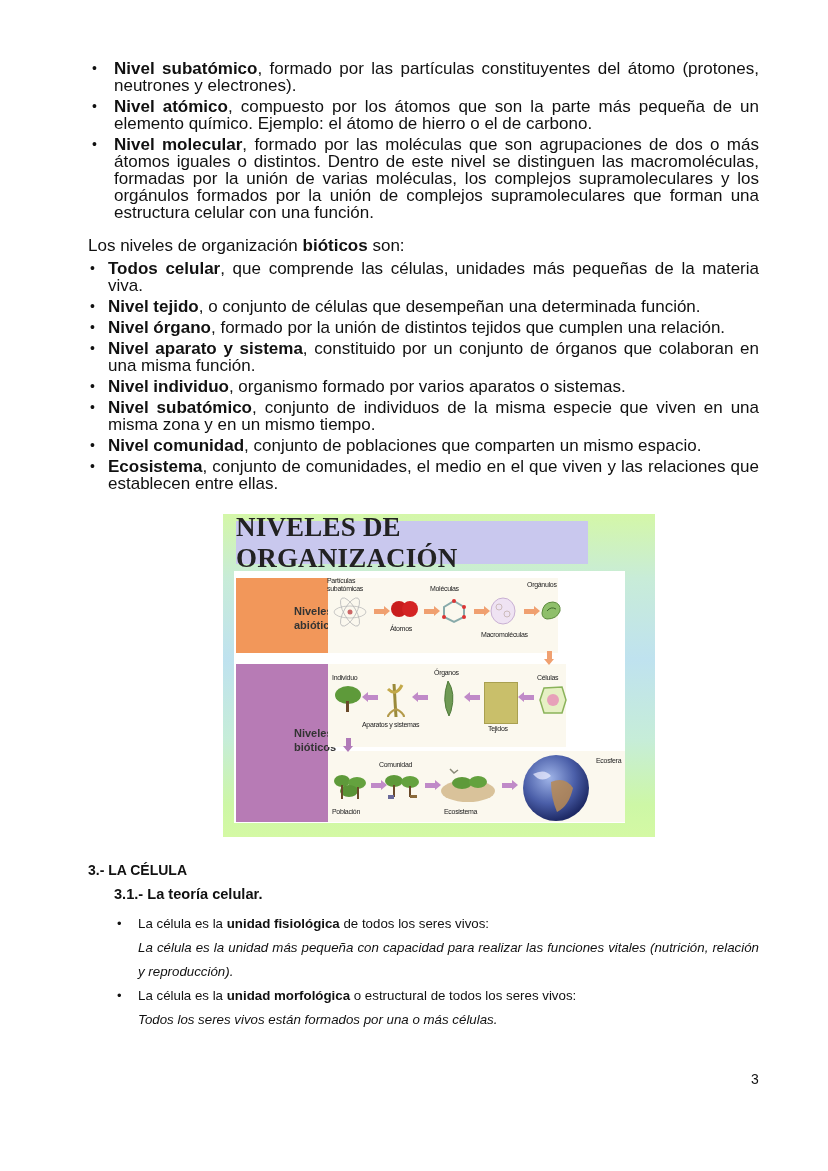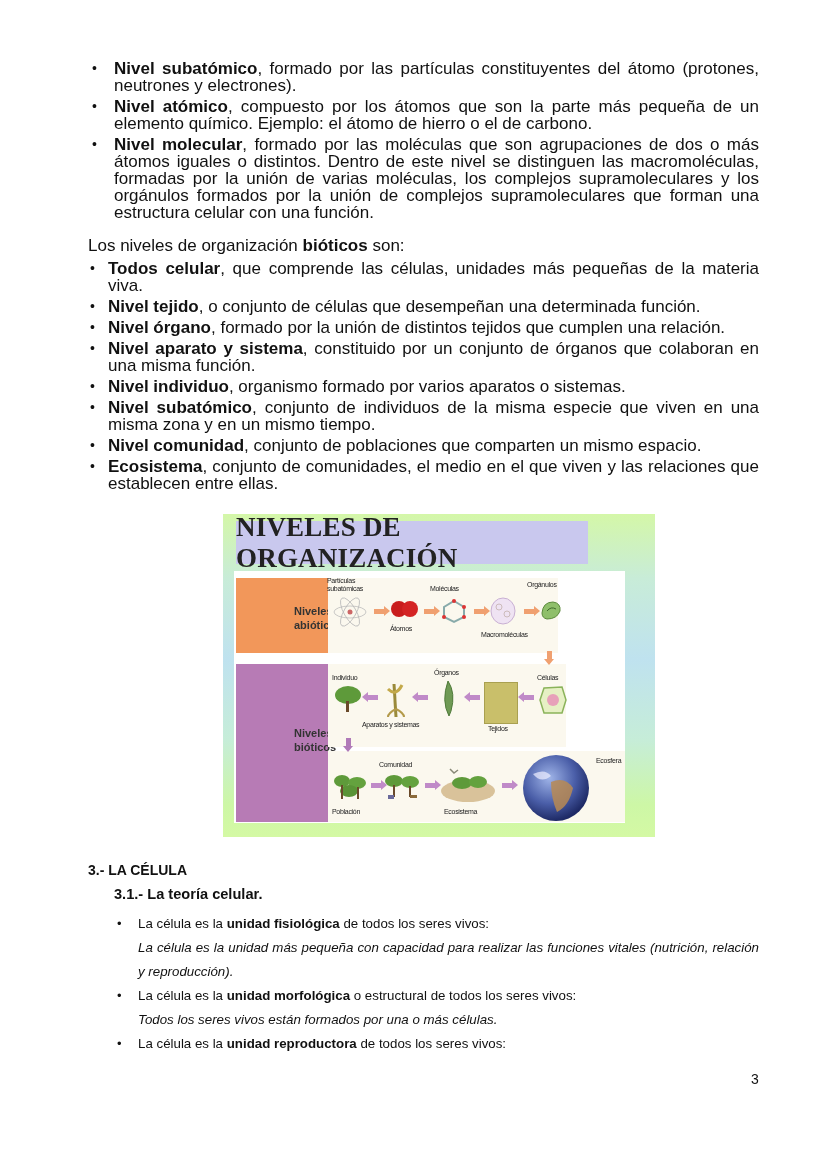--- a/index.html
+++ b/index.html
@@ -215,20 +215,17 @@
   <div id="sec3">
     <ul class="bul">
       <li>
         <span>La célula es la </span><b>unidad fisiológica</b><span> de todos los seres vivos:</span>
         <span class="it">La célula es la unidad más pequeña con capacidad para realizar las funciones vitales (nutrición, relación y reproducción).</span>
       </li>
       <li>
         <span>La célula es la </span><b>unidad morfológica</b><span> o estructural de todos los seres vivos:</span>
         <span class="it">Todos los seres vivos están formados por una o más células.</span>
       </li>
-      <li>
-        <span>La célula es la </span><b>unidad reproductora</b><span> de todos los seres vivos:</span>
-      </li>
     </ul>
   </div>
 
   <div id="page-number">3</div>
 </div>
 
 </body></html>

